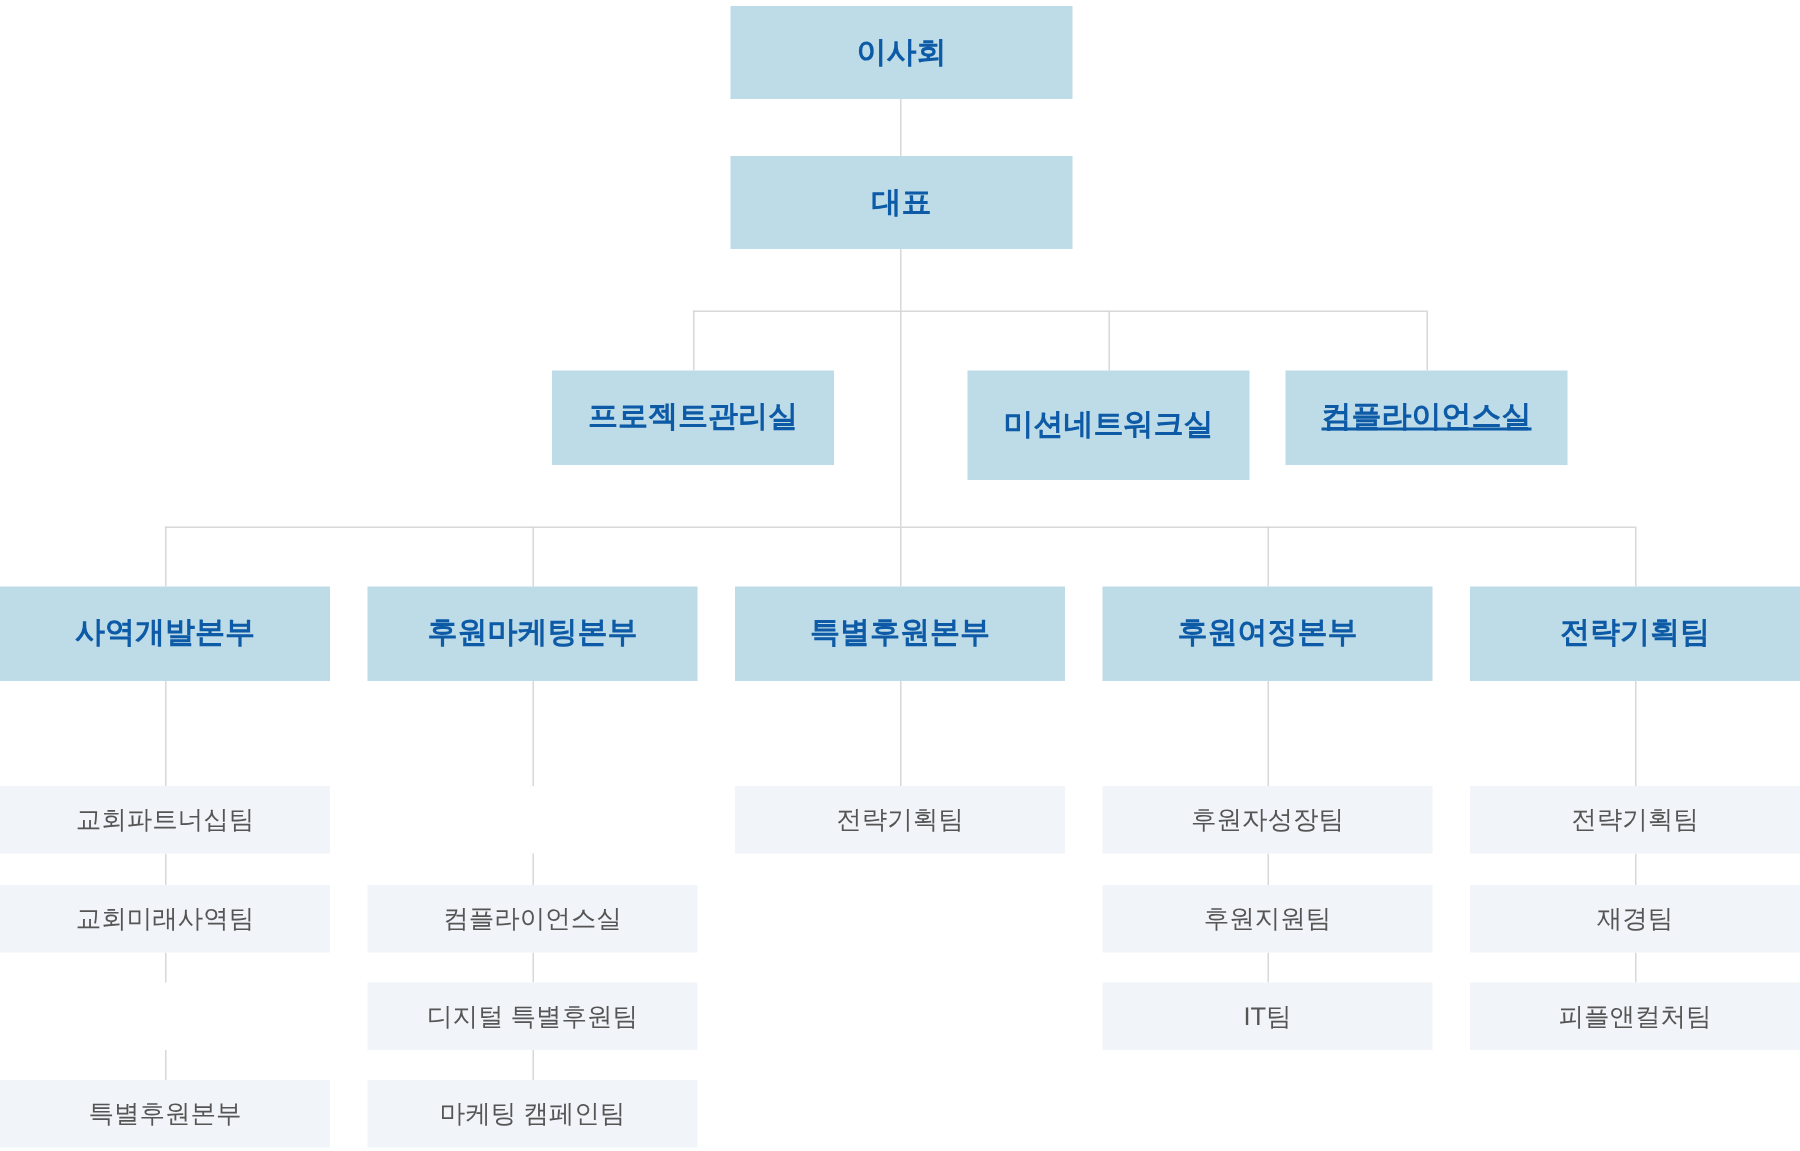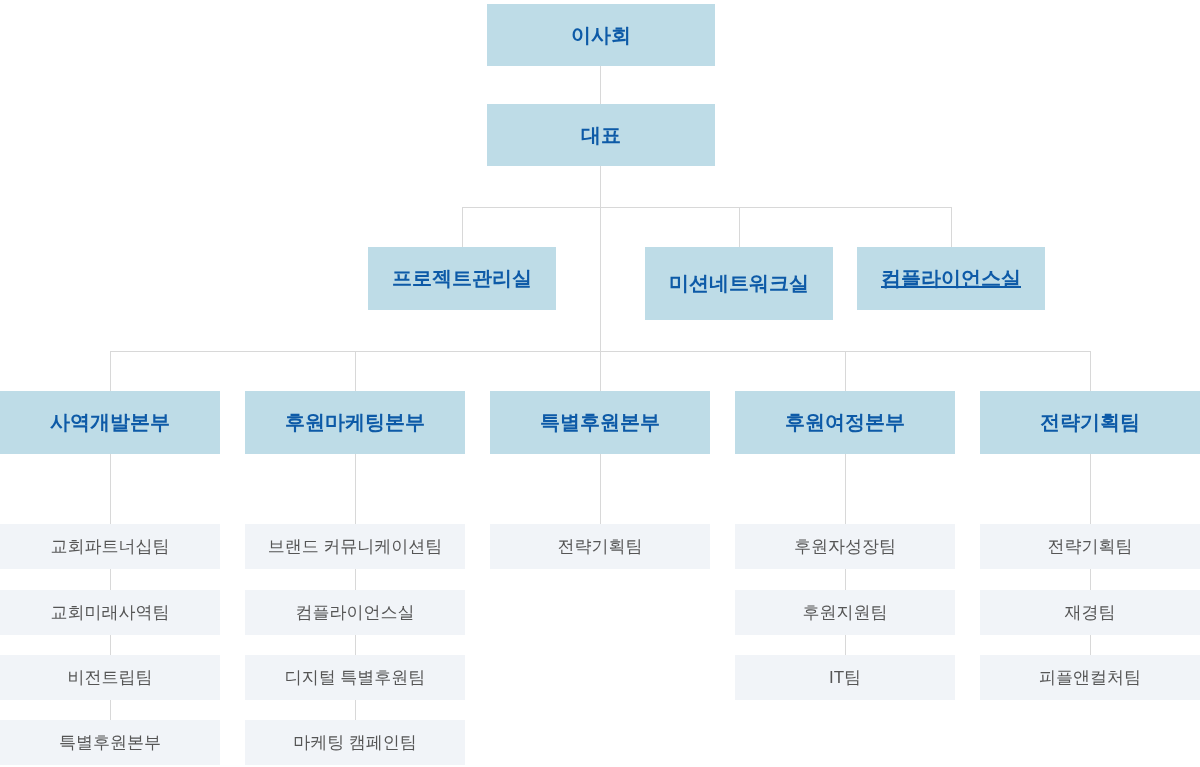--- a/index.html
+++ b/index.html
@@ -95,24 +95,22 @@
   <div class="node blue" style="left:857px; top:247px; width:188px; height:63px;text-decoration:underline;">컴플라이언스실</div>
 
   <div class="node blue" style="left:0px;   top:391px; width:220px; height:63px;">사역개발본부</div>
   <div class="node blue" style="left:245px; top:391px; width:220px; height:63px;">후원마케팅본부</div>
   <div class="node blue" style="left:490px; top:391px; width:220px; height:63px;">특별후원본부</div>
   <div class="node blue" style="left:735px; top:391px; width:220px; height:63px;">후원여정본부</div>
   <div class="node blue" style="left:980px; top:391px; width:220px; height:63px;">전략기획팀</div>
 
   <div class="node team" style="left:0px; top:524px;">교회파트너십팀</div>
   <div class="node team" style="left:0px; top:590px;">교회미래사역팀</div>
-  <div class="node team" style="left:0px; top:655px;">비전트립팀</div>
   <div class="node team" style="left:0px; top:720px;">특별후원본부</div>
 
-  <div class="node team" style="left:245px; top:524px;">브랜드 커뮤니케이션팀</div>
   <div class="node team" style="left:245px; top:590px;">컴플라이언스실</div>
   <div class="node team" style="left:245px; top:655px;">디지털 특별후원팀</div>
   <div class="node team" style="left:245px; top:720px;">마케팅 캠페인팀</div>
 
   <div class="node team" style="left:490px; top:524px;">전략기획팀</div>
 
   <div class="node team" style="left:735px; top:524px;">후원자성장팀</div>
   <div class="node team" style="left:735px; top:590px;">후원지원팀</div>
   <div class="node team" style="left:735px; top:655px;">IT팀</div>
 

